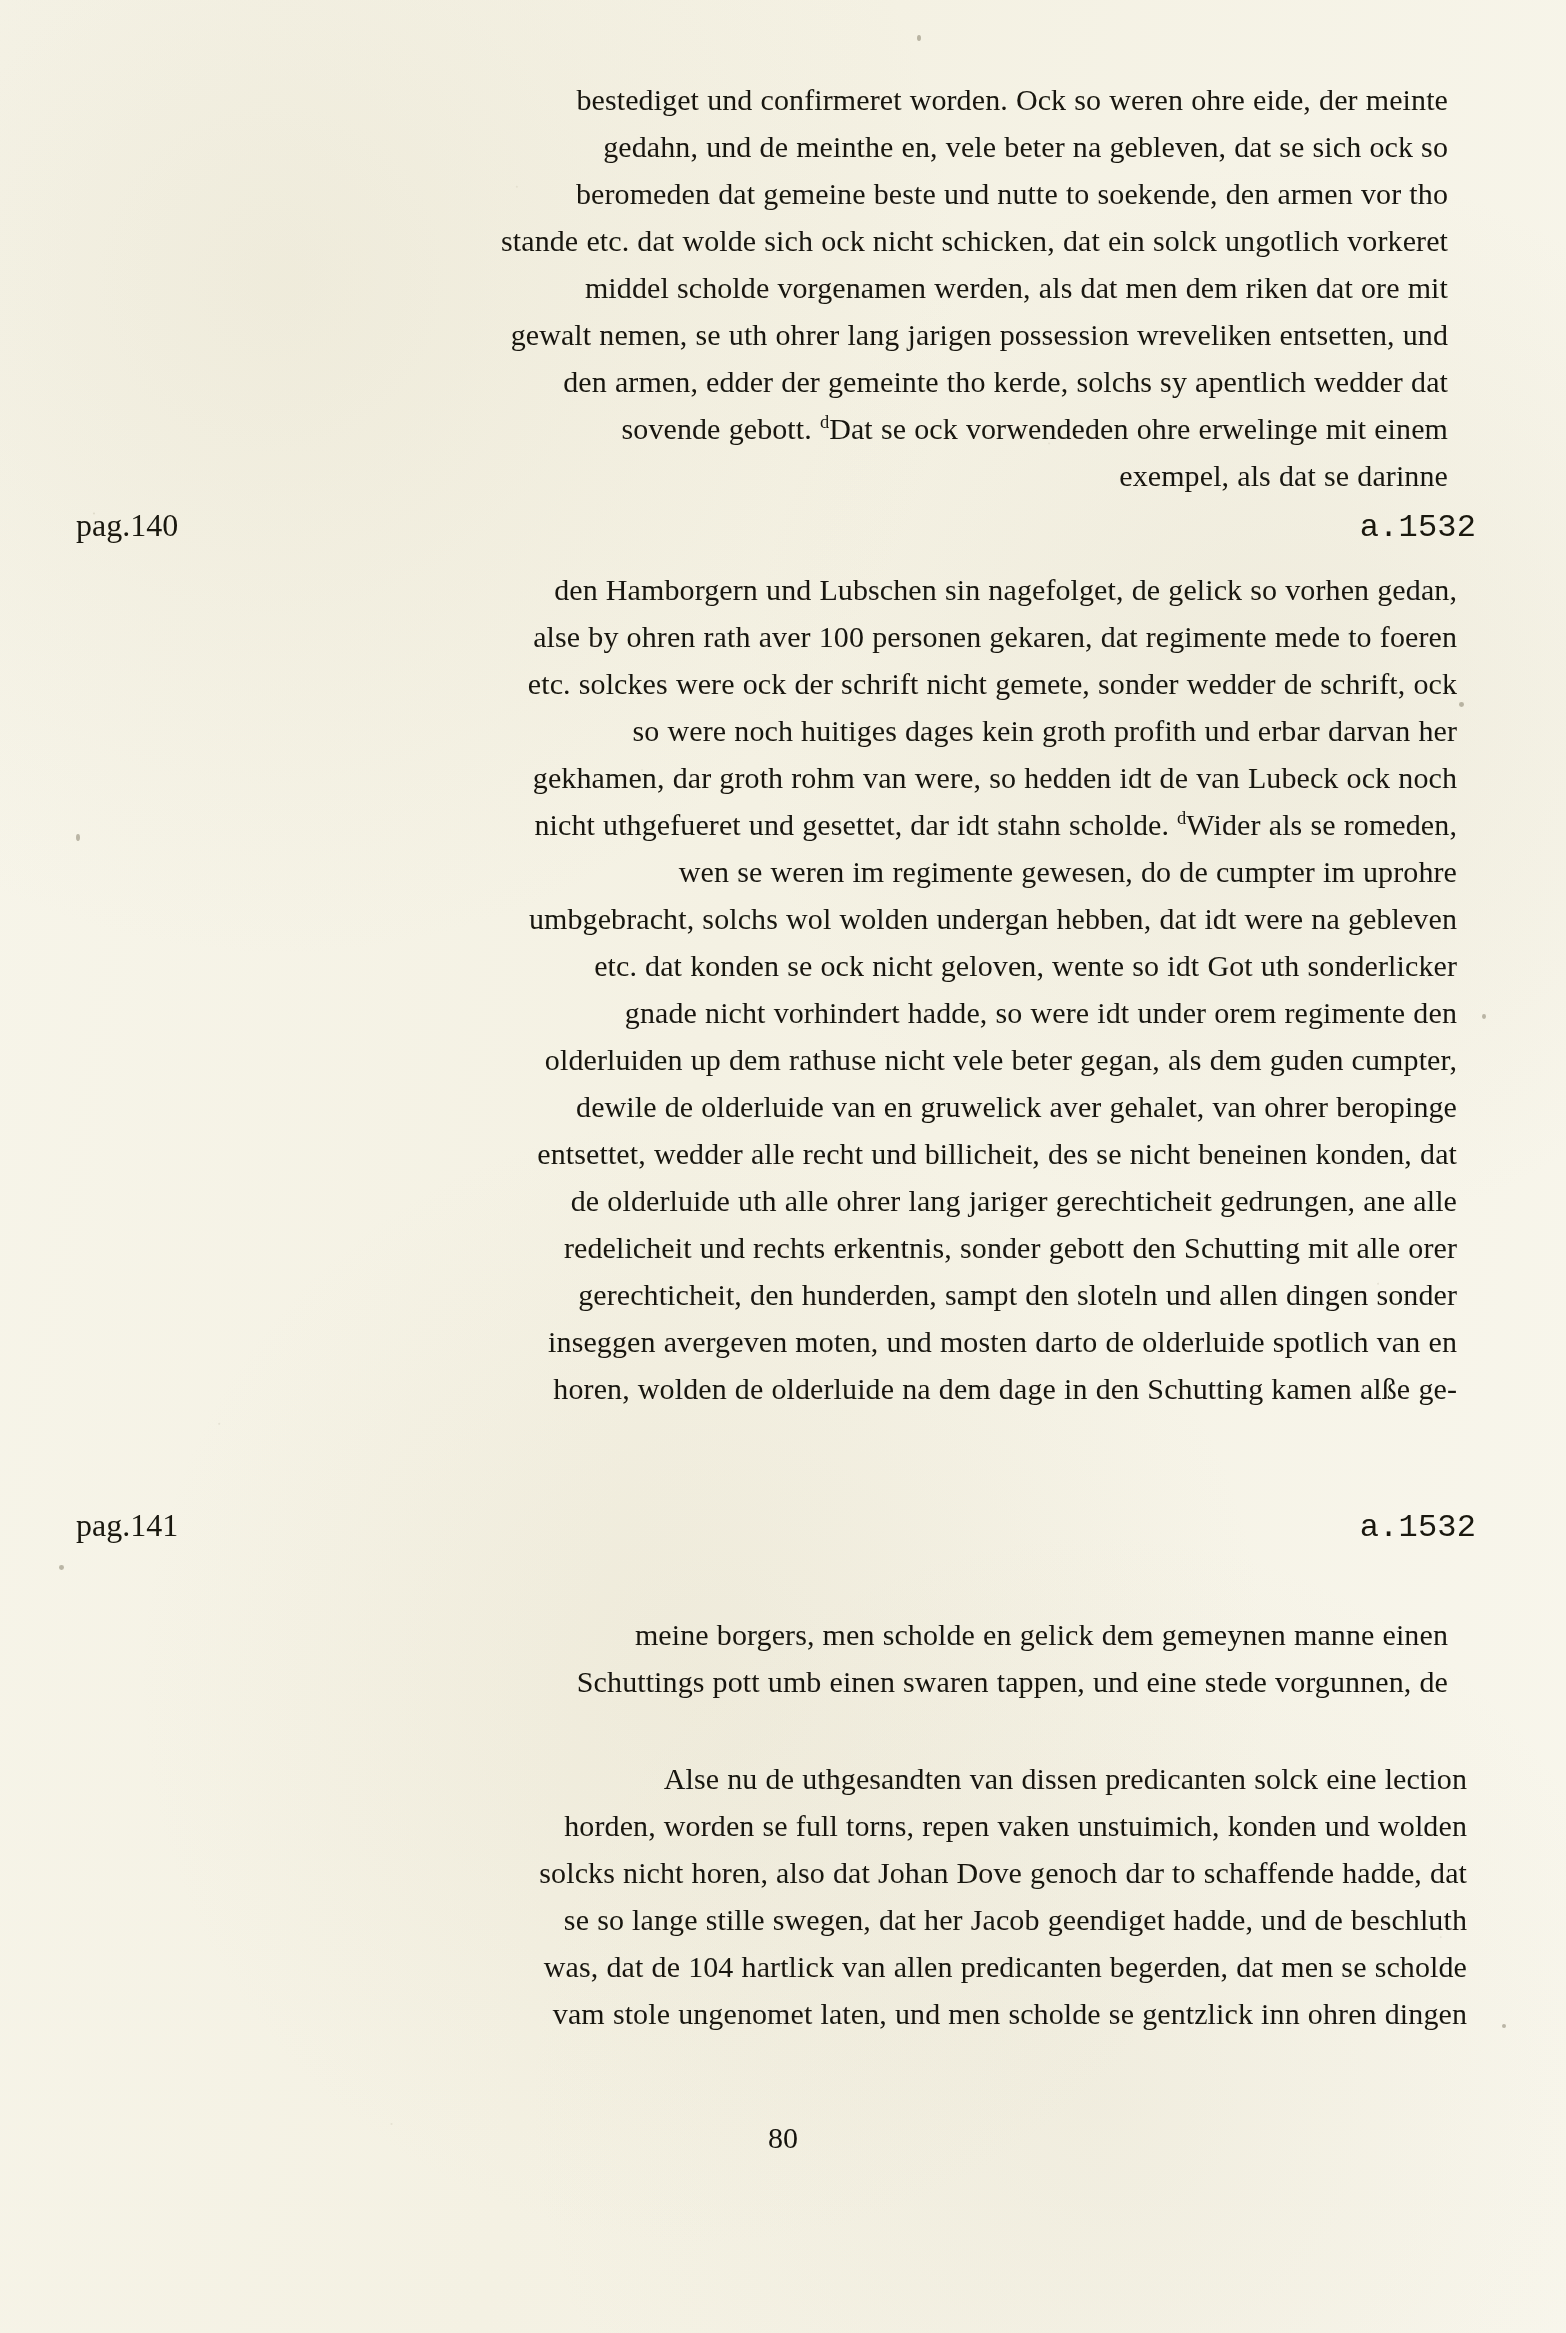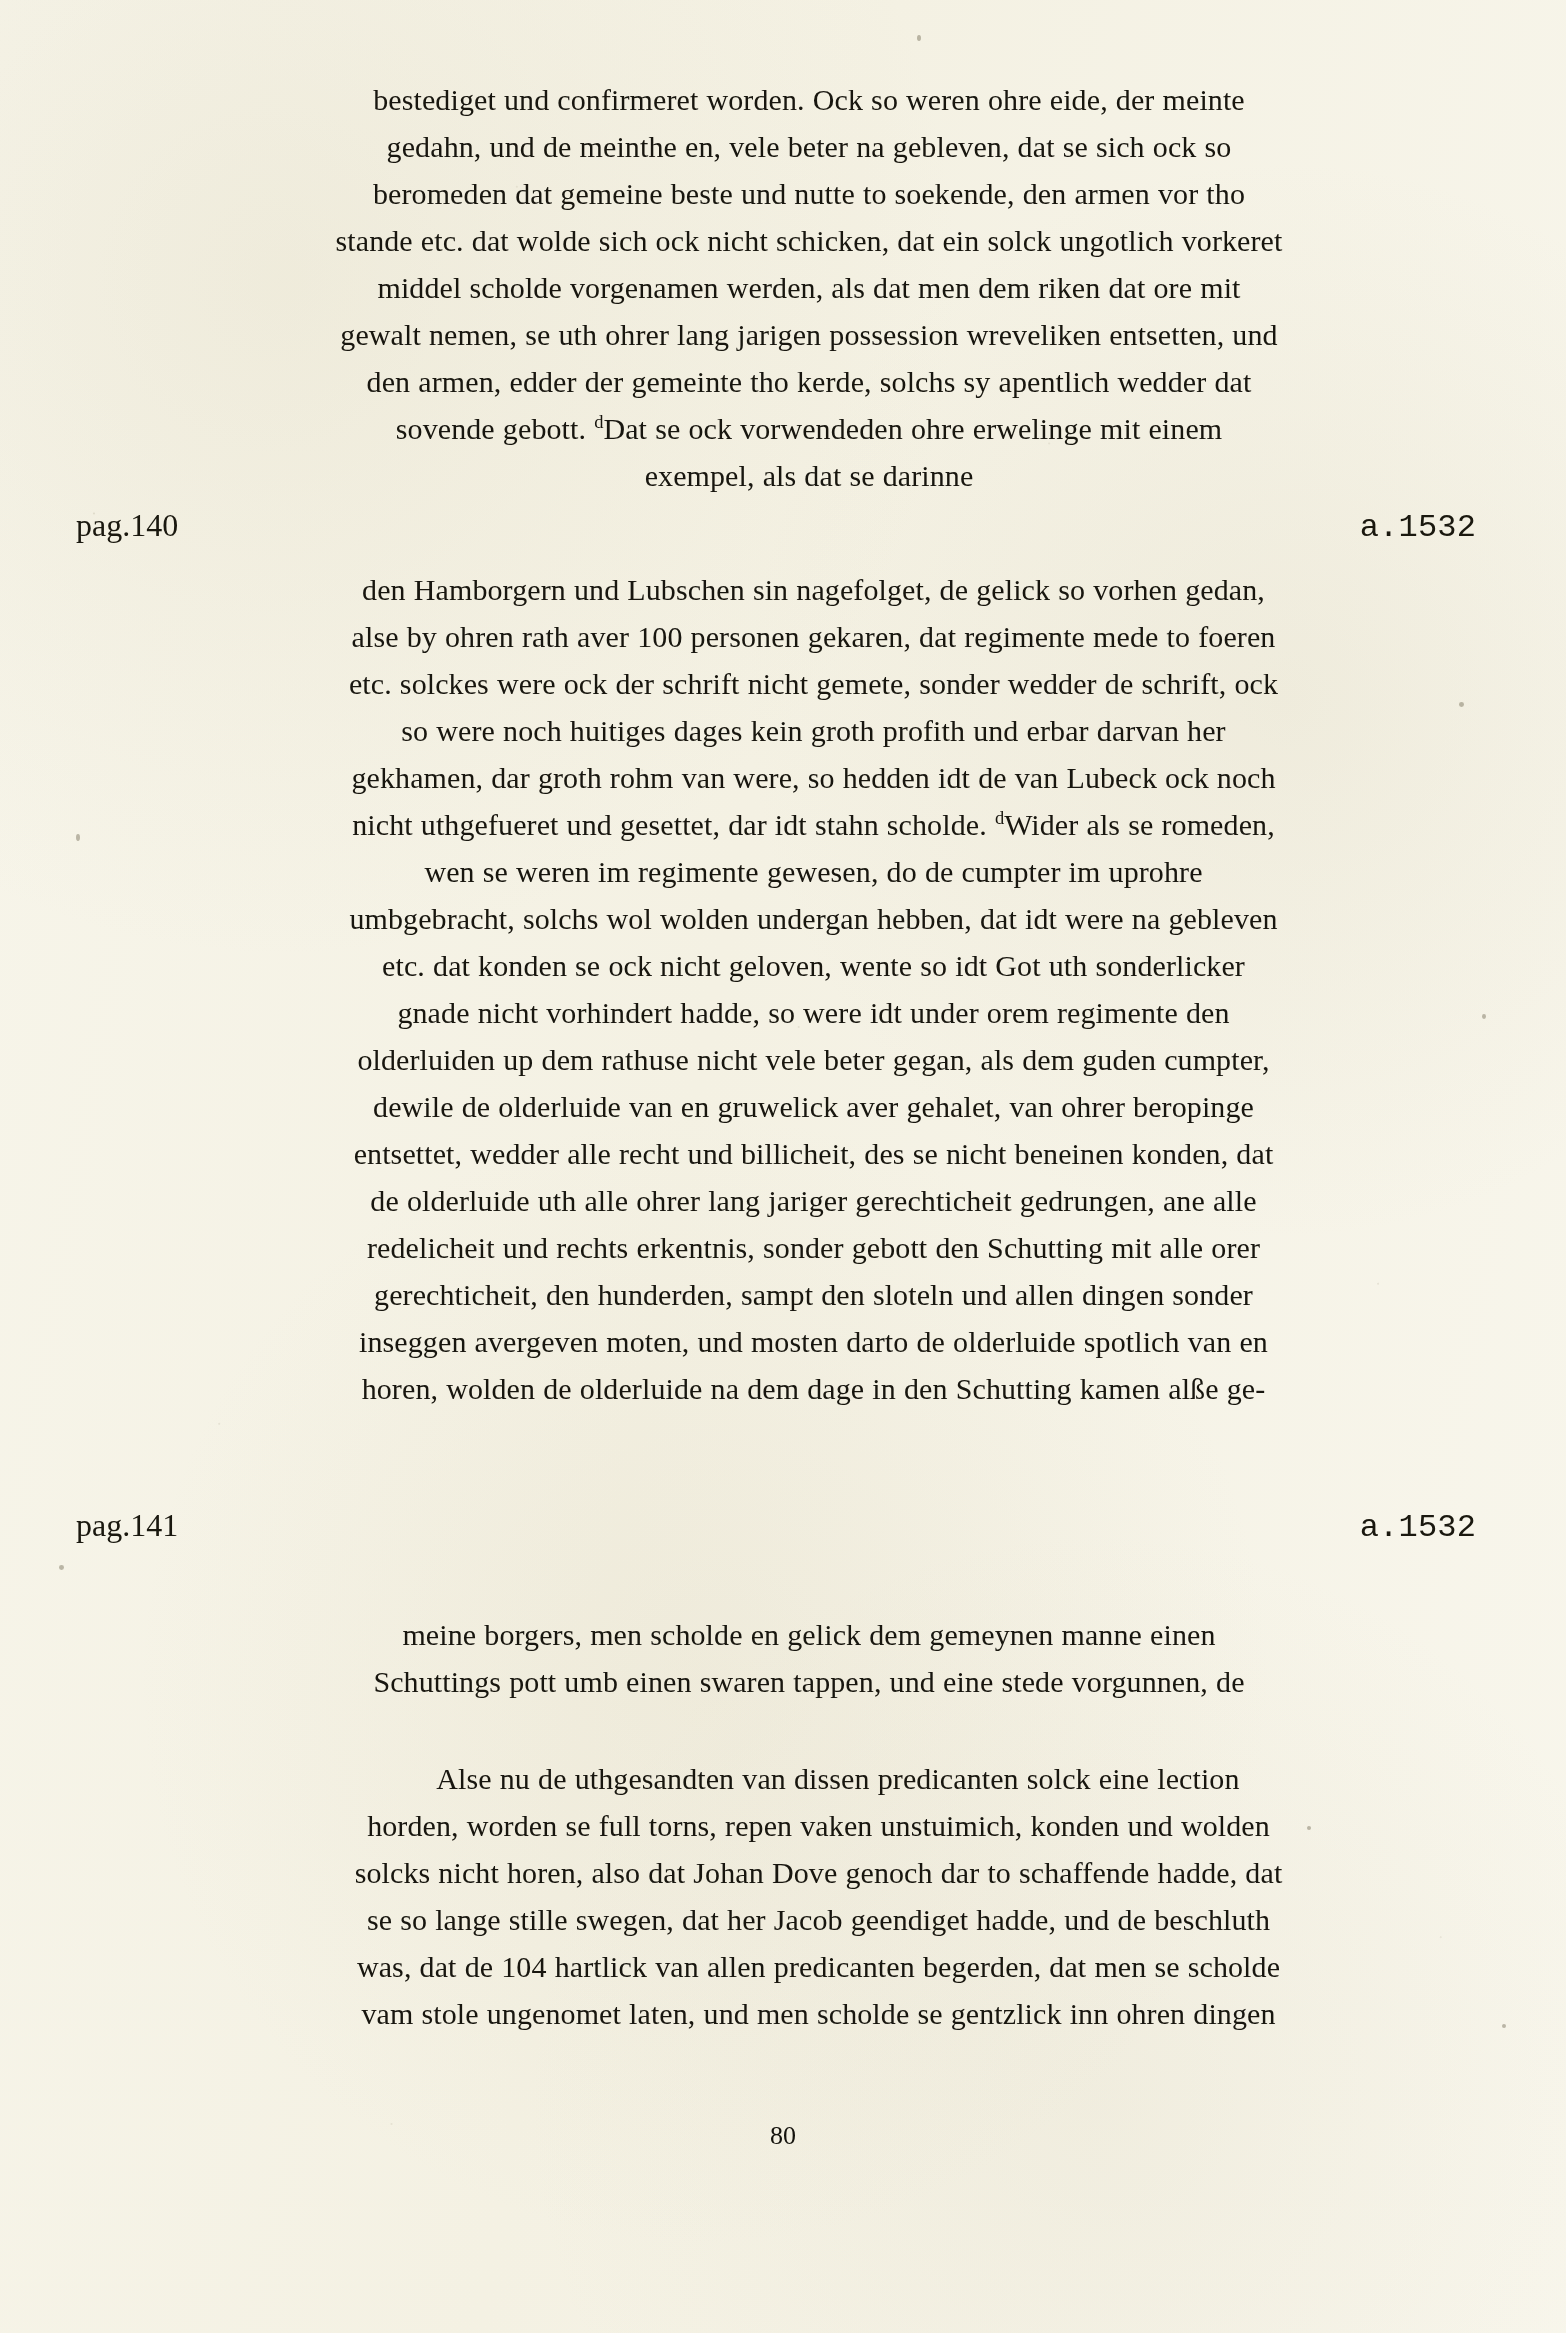--- a/index.html
+++ b/index.html
@@ -49,21 +49,21 @@
     position: absolute;
     left: 115px;
     top: 0;
     width: 1336px;
   }
 
   
   .para {
     font-size: 30px;
     line-height: 47px;
-    text-align: center;
+    text-align: right;
     letter-spacing: 0.1px;
     word-spacing: 0.5px;
     font-weight: 400;
     color: #18160f;
     margin: 0;
   }
 
   .block-a { position: absolute; left: 55px;  top: 76px;  width: 1278px; }
   .block-b { position: absolute; left: 55px;  top: 566px; width: 1287px; }
   .block-c { position: absolute; left: 55px;  top: 1599px; width: 1278px; margin-top: 12px; }
@@ -96,21 +96,21 @@
   .runhead-1 { top: 507px; }
   .runhead-2 { top: 1507px; }
 
   
   .folio {
     position: absolute;
     top: 2121px;
     left: 0;
     width: 1336px;
     text-align: center;
-    font-size: 26px;
+    font-size: 30px;
     color: #15130d;
   }
 
   
   .speck {
     position: absolute;
     background: rgba(90,82,58,0.38);
     border-radius: 50%;
     pointer-events: none;
   }

